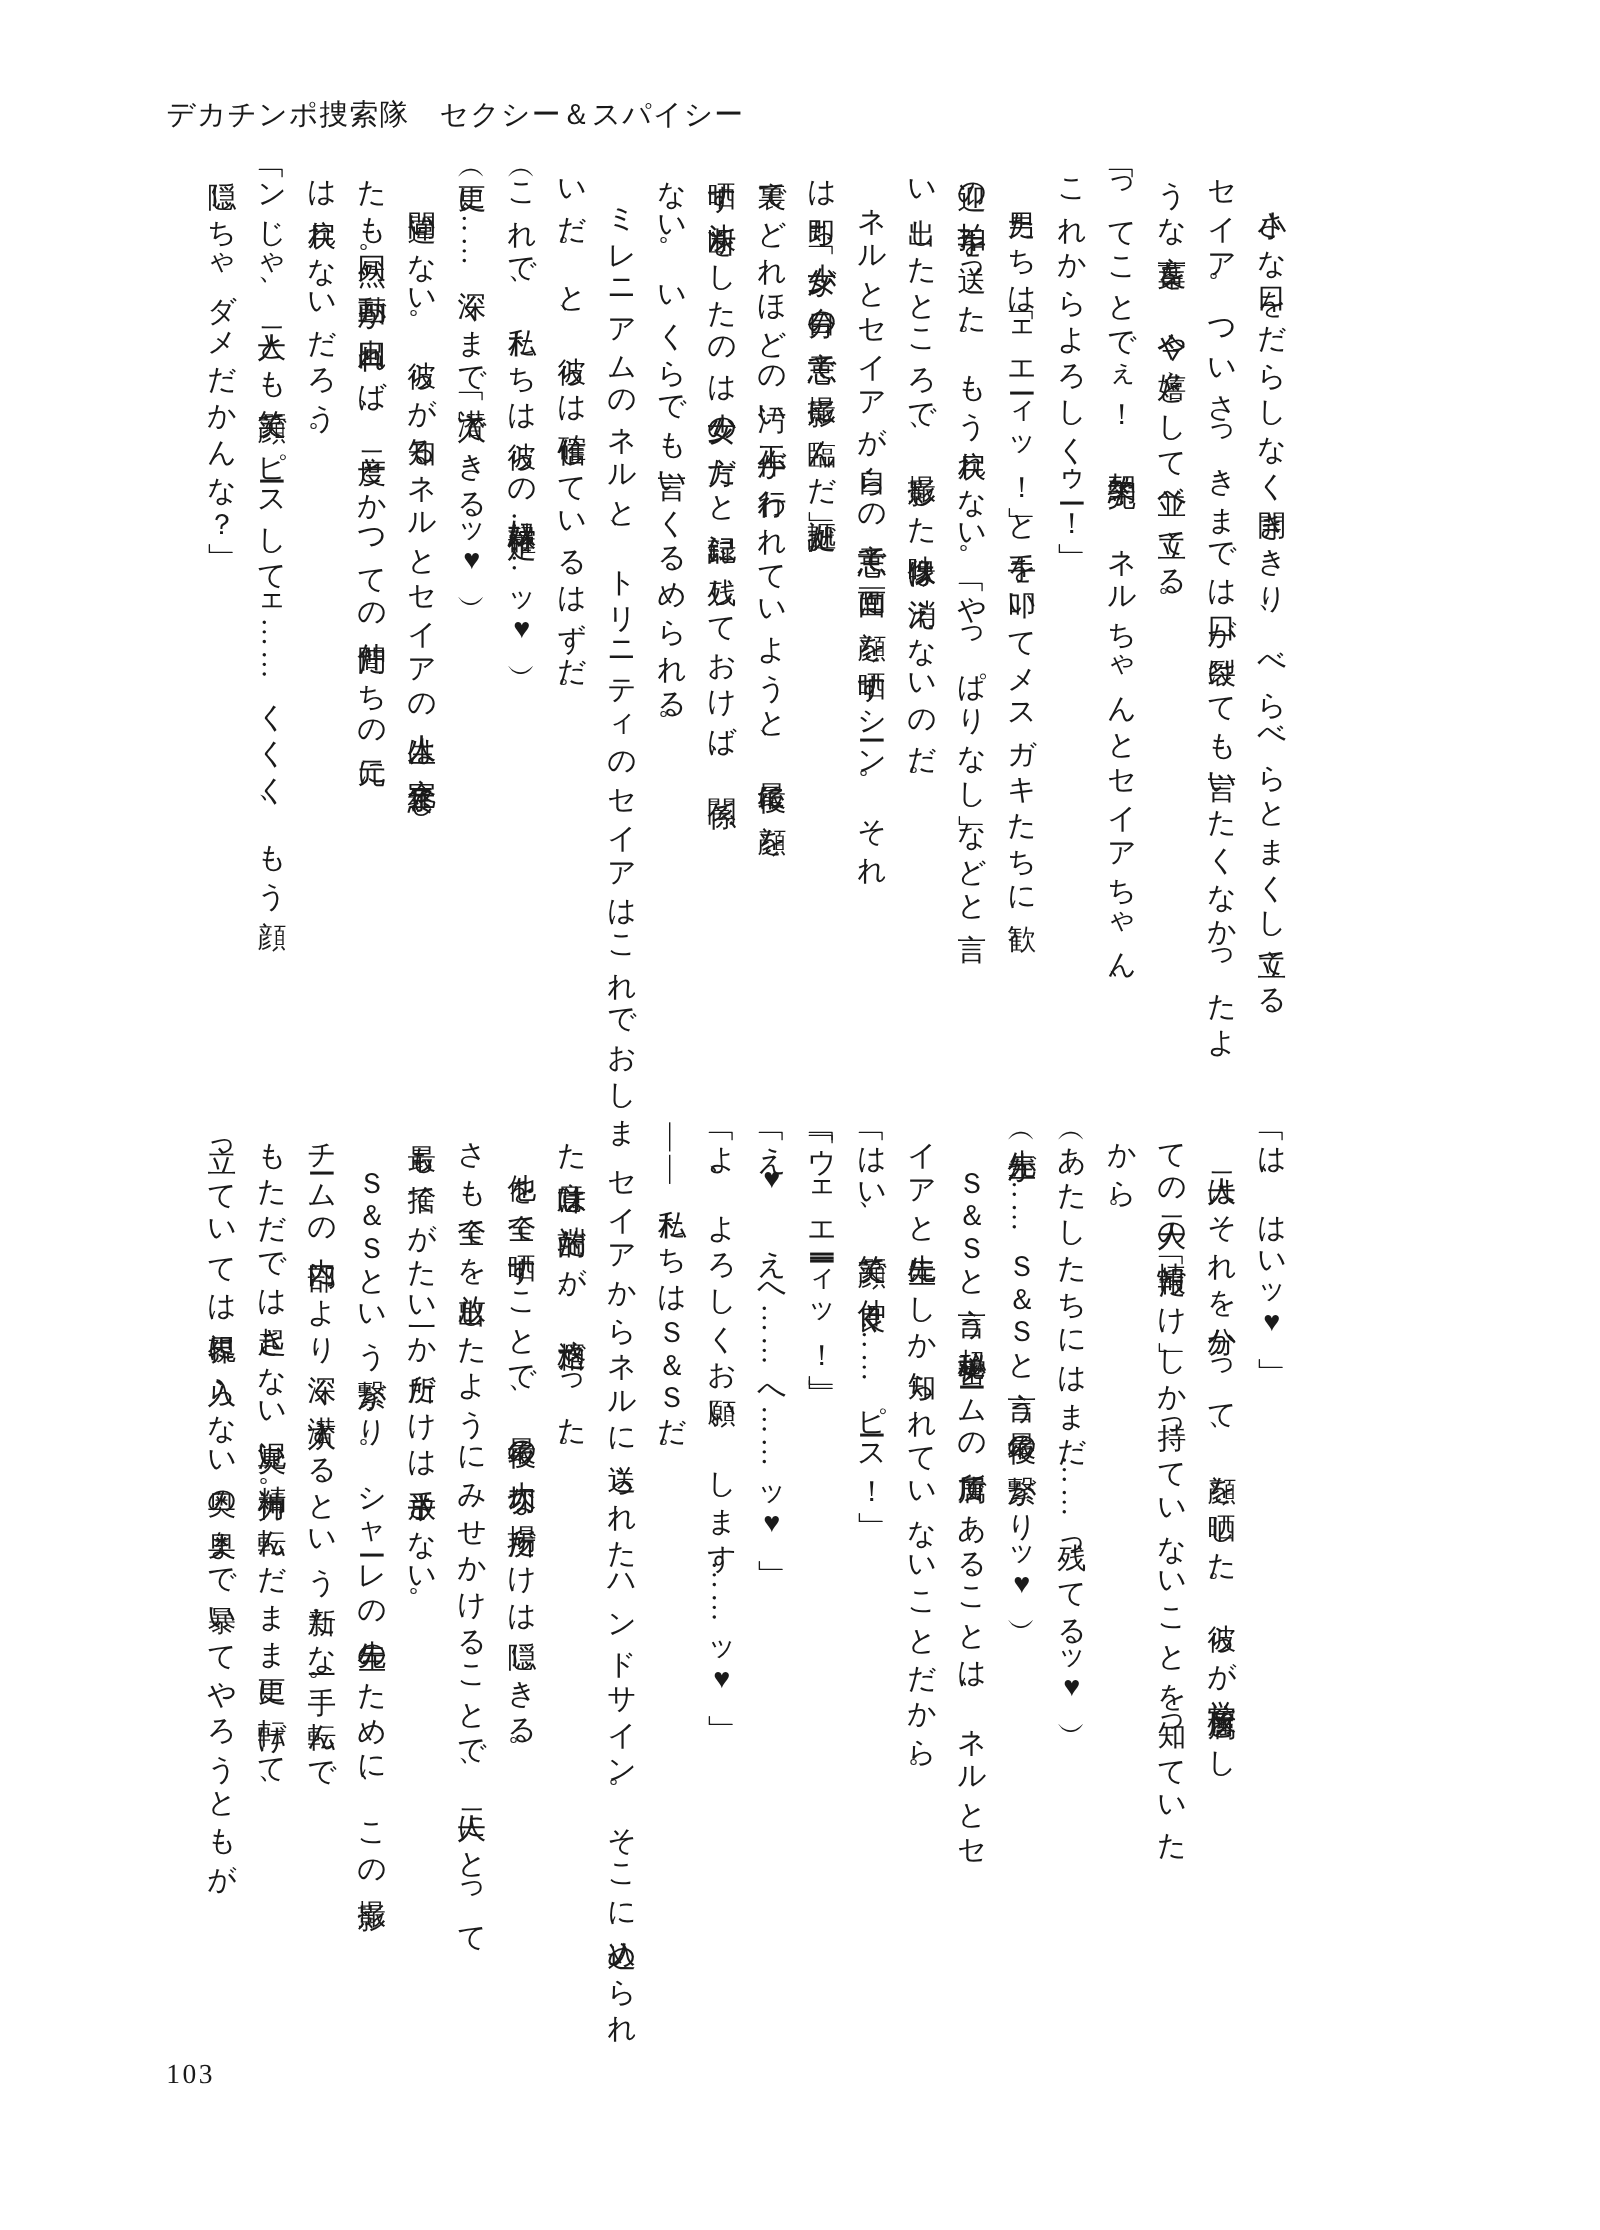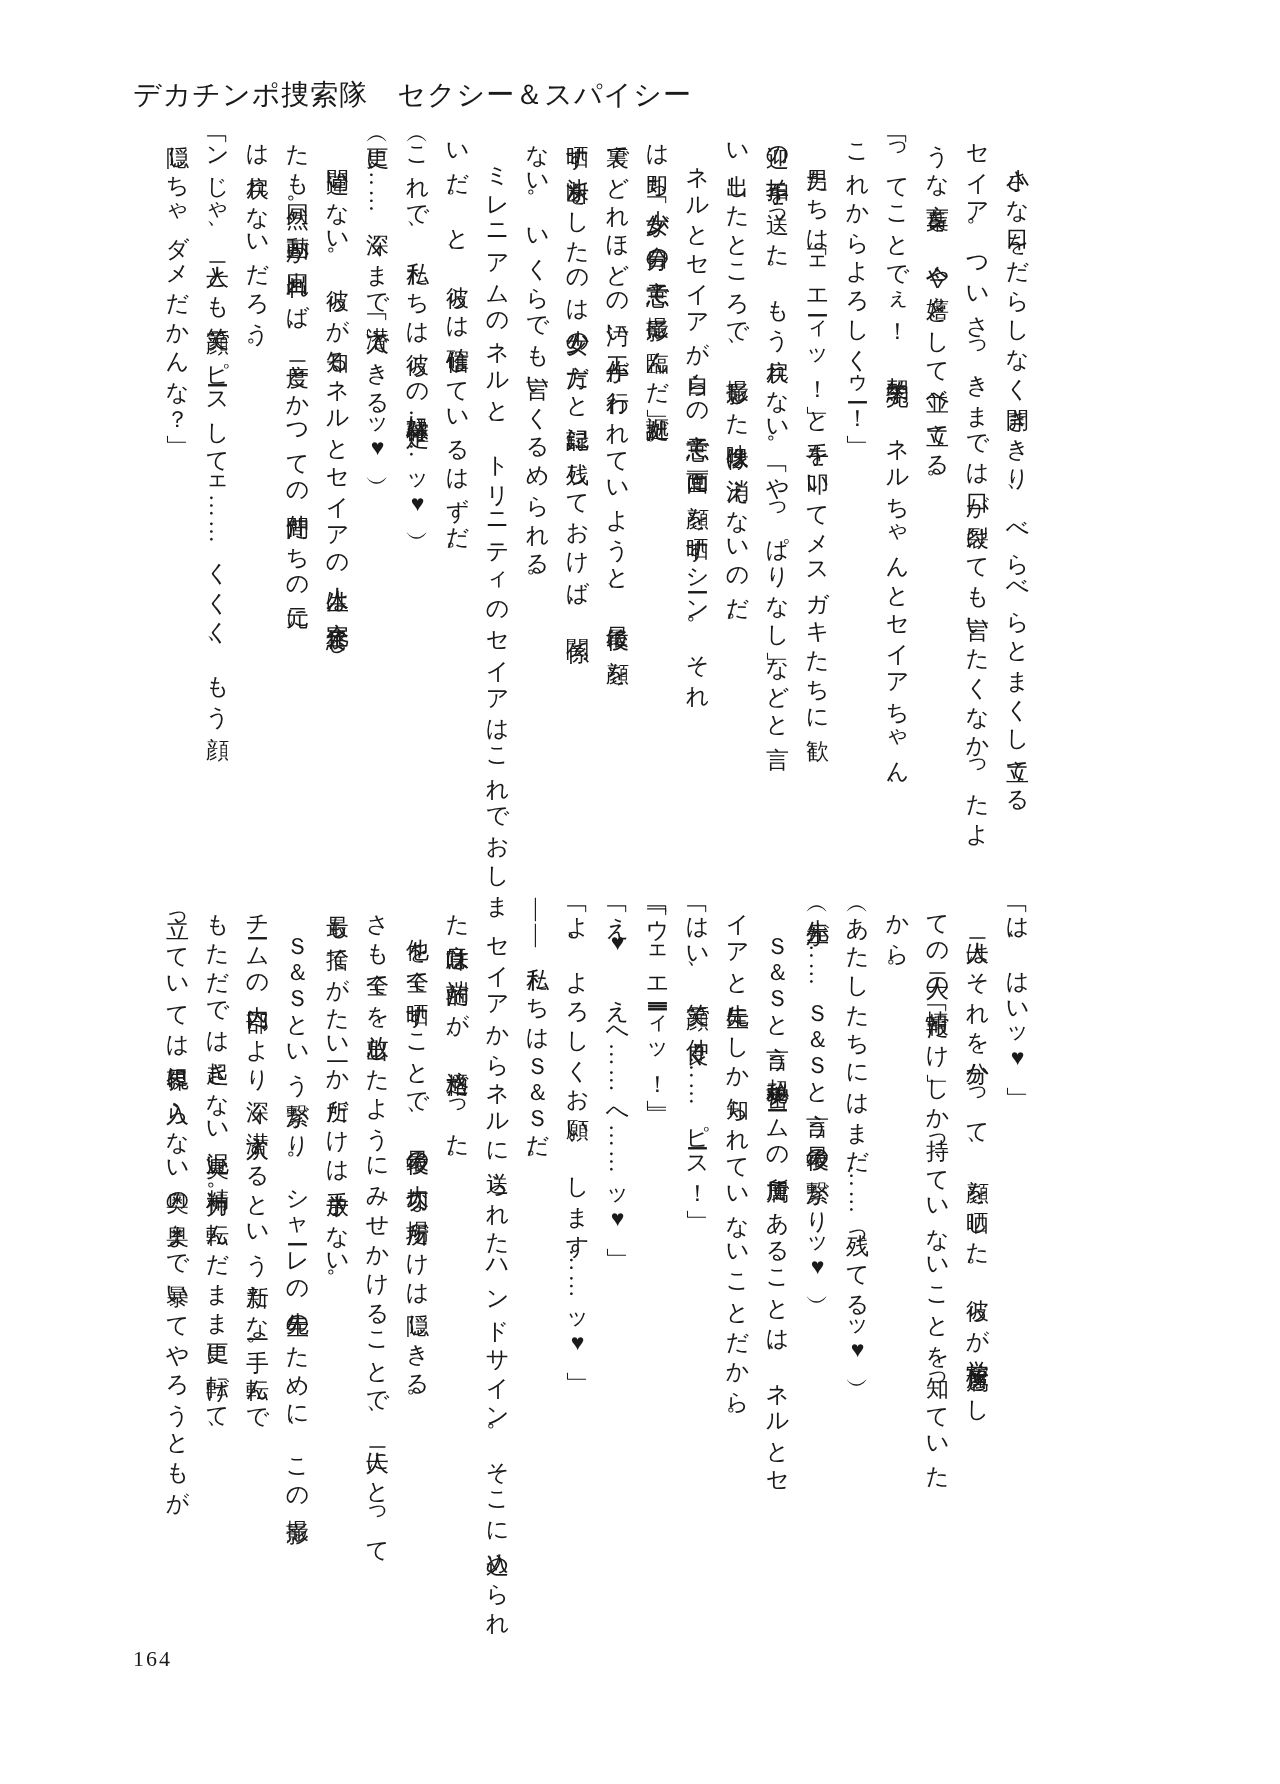--- a/index.html
+++ b/index.html
@@ -8,21 +8,21 @@
     background: #ffffff;
     color: #1a1a1a;
     font-family: "Liberation Serif", "DejaVu Serif", serif;
     position: relative;
     overflow: hidden;
   }
   .page { position: absolute; inset: 0; }
   .running-header {
     position: absolute;
     left: 133px; top: 76px;
-    font-size: 28px;
+    font-size: 23px;
     letter-spacing: 1px;
     white-space: pre;
   }
   .vblock {
     position: absolute;
     writing-mode: vertical-rl;
     text-orientation: mixed;
     font-size: 23px;
     line-height: 40px;
     letter-spacing: 3px;
@@ -49,16 +49,16 @@
 <body>
 
 <div class="page">
 
   <div class="running-header">デカチンポ捜索隊　セクシー＆スパイシー</div>
 
   <div class="vblock" id="block-top"><p class="indent">小さな口をだらしなく開ききり、べらべらとまくし立てる</p><p>セイア。ついさっきまでは口が裂けても言いたくなかったよ</p><p>うな言葉を、今や嬉々として並べ立てる。</p><p>「ってことでぇ！　契約完了！　ネルちゃんとセイアちゃん、</p><p>これからよろしくゥー！」</p><p class="indent">男たちは「ェエーィッ！」と手を叩いてメスガキたちに歓</p><p>迎の拍手を送った。もう戻れない。「やっぱりなし」などと言</p><p>い出したところで、撮影した映像は消えないのだ。</p><p class="indent">ネルとセイアが自らの意志で画面に顔を晒すシーン。それ</p><p>は即ち「少女が自分の意志で撮影に臨んだ」証拠だ。</p><p>裏でどれほどの汚い工作が行われていようと、最後に顔を</p><p>晒す決断をしたのは少女の方だと記録に残しておけば、関係</p><p>ない。いくらでも言いくるめられる。</p><p class="indent">ミレニアムのネルと、トリニティのセイアはこれでおしま</p><p>いだ。と、彼らは確信しているはずだ。</p><p>（これで、私たちは彼らの奴隷確定……ッ♥）</p><p>（更に……深くまで「潜入」できるッ♥）</p><p class="indent">間違いない。彼らが知るネルとセイアの人生は完全終了し</p><p>たも同然。動画が出回れば、二度とかつての仲間たちの元に</p><p>は戻れないだろう。</p><p>「ンじゃ、二人とも笑顔でピースしてェ……くくく、もう顔</p><p>隠しちゃダメだかんな？」</p></div>
 
   <div class="vblock" id="block-bottom"><p>「は、はいッ♥」</p><p class="indent">二人はそれを分かって、顔を晒した。彼らが学校所属とし</p><p>ての二人の情報「だけ」しか持っていないことを知っていた</p><p>から。</p><p>（あたしたちにはまだ……残ってるッ♥）</p><p>（先生が……Ｓ＆Ｓと言う最後の繋がりッ♥）</p><p class="indent">Ｓ＆Ｓと言う超秘密チームの所属であることは、ネルとセ</p><p>イアと先生にしか知られていないことだから。</p><p>「はい、笑顔で仲良く……ピース！」</p><p>「「ウェエーーーィッ！」」</p><p>「え♥　えへ……へ……ッ♥」</p><p>「よ、よろしくお願い、します……ッ♥」</p><p>――私たちはＳ＆Ｓだ。</p><p class="indent">セイアからネルに送られたハンドサイン。そこに込められ</p><p>た意味は端的だが、適格だった。</p><p class="indent">他を全て晒すことで、最後の大切な場所だけは隠しきる。</p><p>さも全てを放出したようにみせかけることで、二人にとって</p><p>最も捨てがたい一か所だけは手放さない。</p><p class="indent">Ｓ＆Ｓという繋がり。シャーレの先生のために、この撮影</p><p>チームの内部により深く潜入するという新たな一手。転んで</p><p>もただでは起きない泥臭い精神力。転んだまま更に転げて、</p><p>立っていては視界に入らない奥の奥まで暴いてやろうともが</p></div>
 
-  <div class="footer-num">164</div>
+  <div class="footer-num">103</div>
 
 
 </div>
 
 </body></html>

